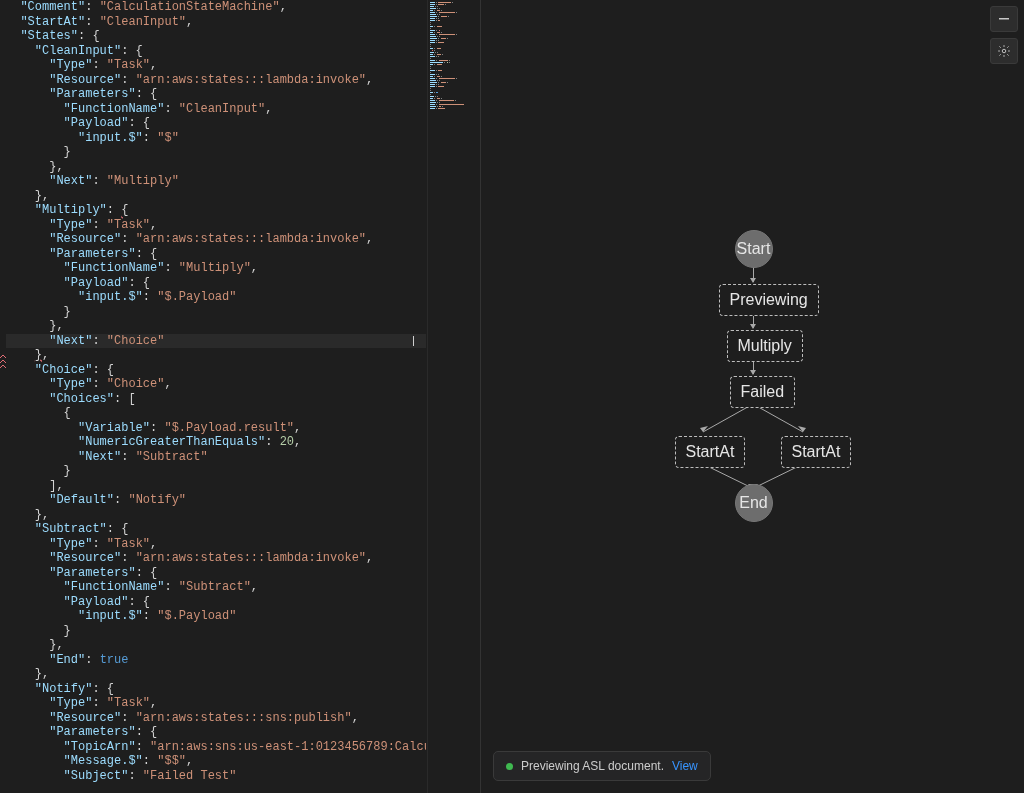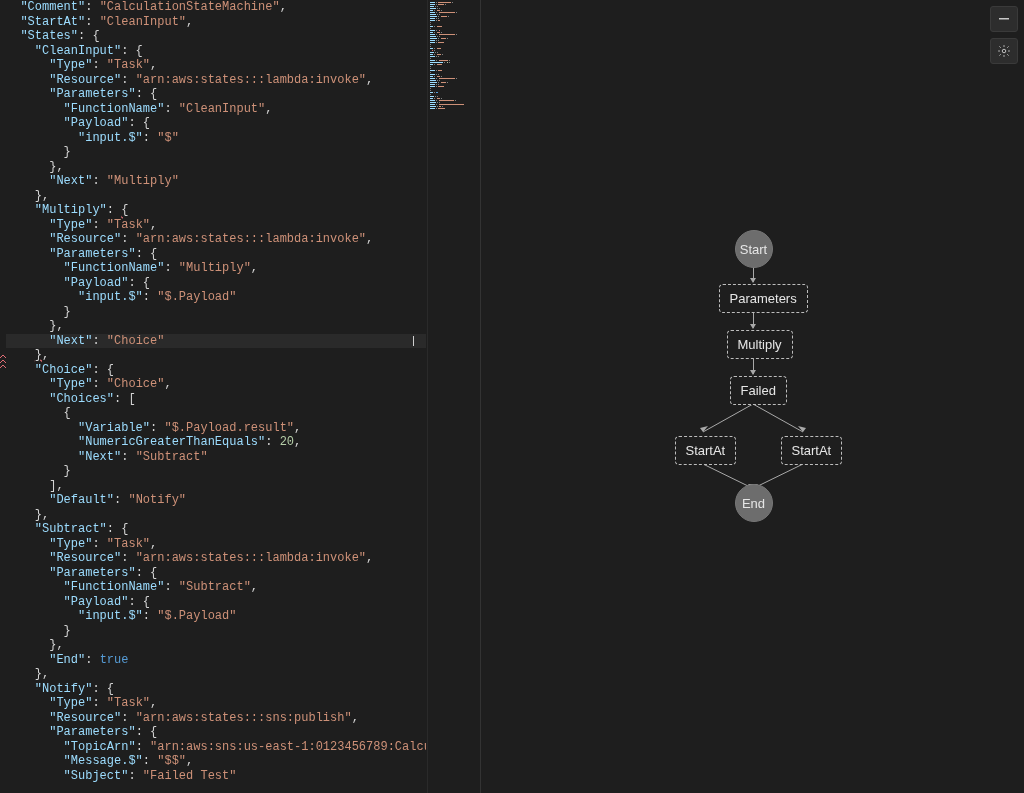--- a/index.html
+++ b/index.html
@@ -87,21 +87,21 @@
   .graph {
     position: absolute;
     left: 50%; top: 230px;
     transform: translateX(-50%);
     width: 240px; height: 290px;
   }
   .node {
     position: absolute;
     color: #e6e6e6;
     font-family: -apple-system, "Segoe UI", Arial, sans-serif;
-    font-size: 13px;
+    font-size: 16px;
     display: flex; align-items: center; justify-content: center;
     background: #1e1e1e;
   }
   .node.circle {
     width: 36px; height: 36px;
     border-radius: 50%;
     background: #6d6d6d;
     border: 1px solid #777;
   }
   .node.box {
@@ -340,23 +340,28 @@
         <line x1="120" y1="0" x2="170" y2="28" stroke="#a9a9a9" stroke-width="1"></line>
         <polygon points="170,28 165,22 173,24" fill="#a9a9a9"></polygon>
       </svg>
       <svg style="position:absolute; left:0; top:234px; width:240px; height:28px;">
         <line x1="70" y1="0" x2="115" y2="22" stroke="#a9a9a9" stroke-width="1"></line>
         <line x1="170" y1="0" x2="125" y2="22" stroke="#a9a9a9" stroke-width="1"></line>
         <polygon points="120,26 115,20 125,20" fill="#a9a9a9"></polygon>
       </svg>
 
       <div class="node circle" style="left:102px; top:0;">Start</div>
-      <div class="node box" style="left:86px; top:54px;">Parameters</div>
+      <div class="node box" style="left:86px; top:54px;">Previewing</div>
       <div class="node box" style="left:94px; top:100px;text-align:center;">Multiply</div>
       <div class="node box" style="left:97px; top:146px;">Failed</div>
       <div class="node box" style="left:42px; top:206px;">StartAt</div>
       <div class="node box" style="left:148px; top:206px;">StartAt</div>
       <div class="node circle" style="left:102px; top:254px;">End</div>
     </div>
 
+    <div class="status-bubble">
+      <span class="status-dot"></span>
+      <span>Previewing ASL document.</span>
+      <span class="status-link">View</span>
+    </div>
 
   </div>
 </div>
 
 </body></html>

